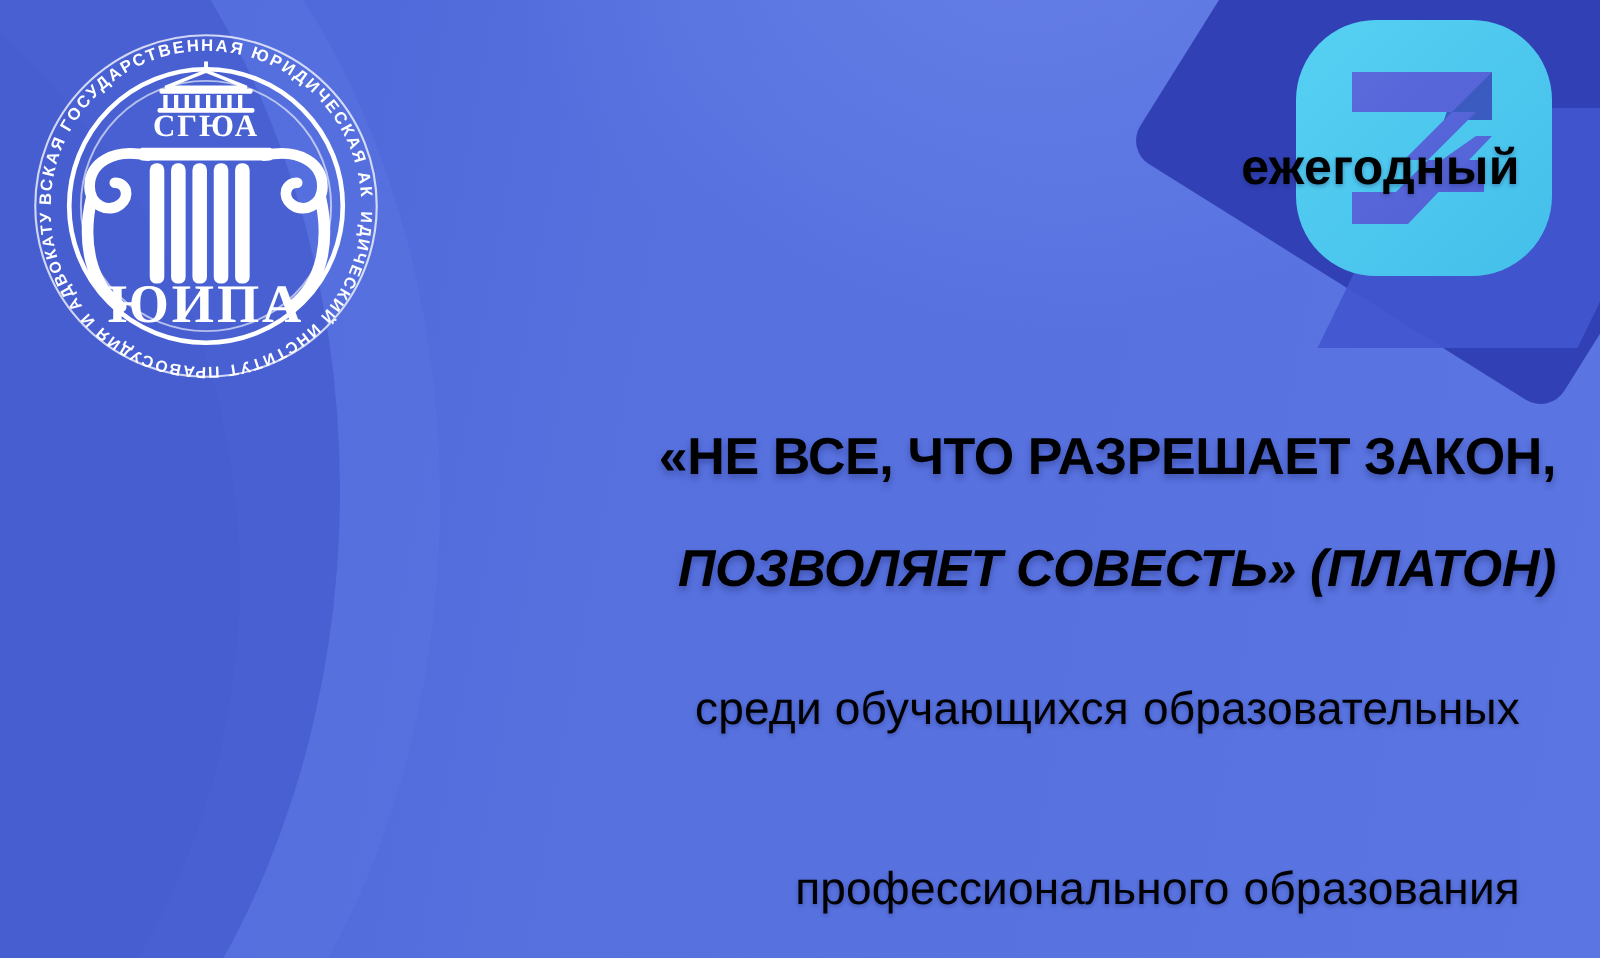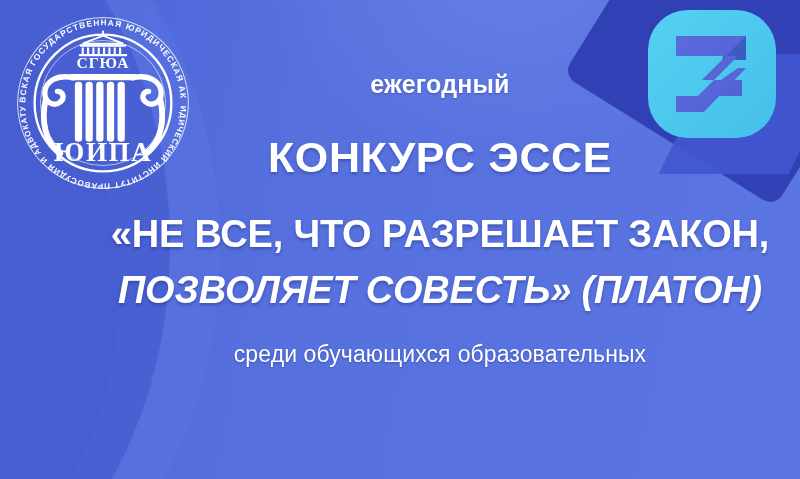--- a/index.html
+++ b/index.html
@@ -101,22 +101,22 @@
   }
   .zlogo svg { display:block; width:100%; height:100%; }
 
   
   .content {
     position: absolute;
     left: 120px;
     top: 0;
     width: 640px;
     height: 479px;
-    text-align: center;
-    color: #ffffff;
+    text-align: right;
+    color: #000000;
   }
   .eyebrow {
     position: absolute;
     left: 0; right: 0;
     top: 70px;
     font-size: 25px;
     font-weight: bold;
     letter-spacing: .2px;
     text-shadow: 0 1px 2px rgba(20,30,90,.35);
   }
@@ -125,21 +125,21 @@
     left: 0; right: 0;
     top: 133px;
     font-size: 43px;
     font-weight: bold;
     letter-spacing: .6px;
     text-shadow: 0 2px 3px rgba(20,30,90,.35);
   }
   .quote {
     position: absolute;
     left: -18px; right: -18px;
-    font-size: 38px;
+    font-size: 26px;
     font-weight: bold;
     letter-spacing: -.2px;
     text-shadow: 0 2px 3px rgba(20,30,90,.35);
   }
   .quote.l1 { top: 213px; }
   .quote.l2 { top: 269px; font-style: italic; }
 
   .sub {
     position: absolute;
     left: 0; right: 0;
@@ -246,26 +246,28 @@
 
       <path d="M 30 28 L 100 28 L 56 72 L 96 72 L 96 88 L 52 88 L 92 48 L 30 48 Z" fill="url(#markg)"></path>
       <path d="M 92 60 L 100 60 L 58 104 L 30 104 L 30 88 L 52 88 Z" fill="url(#markg)"></path>
     </svg>
   </div>
 
   <div class="content">
 
     <div class="eyebrow">ежегодный</div>
 
-    <div class="headline">КОНКУРС ЭССЕ</div>
 
     <div class="quote l1">«НЕ ВСЕ, ЧТО РАЗРЕШАЕТ ЗАКОН,</div>
 
     <div class="quote l2">ПОЗВОЛЯЕТ СОВЕСТЬ» (ПЛАТОН)</div>
 
     <div class="sub s1">
       <span>среди обучающихся</span><span class="gap"></span><span>образовательных</span>
     </div>
 
 
+    <div class="sub s3">
+      <span>профессионального</span><span class="gap"></span><span>образования</span>
+    </div>
 
   </div>
 </div>
 
 </body></html>

